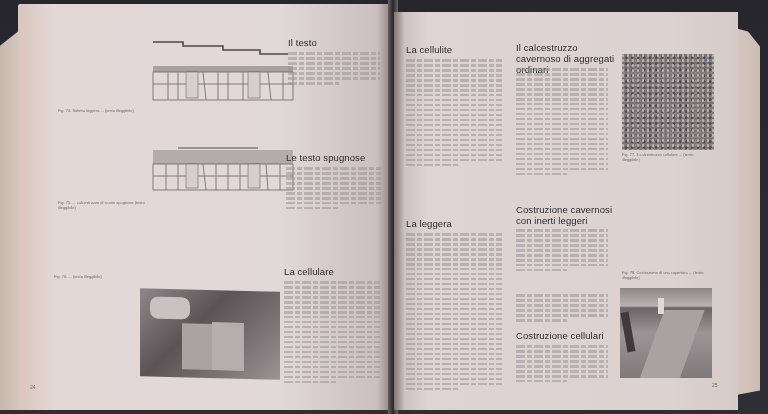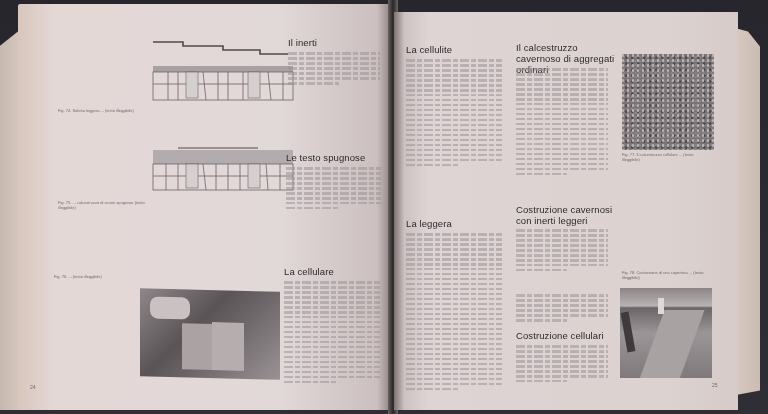--- a/index.html
+++ b/index.html
@@ -47,21 +47,21 @@
       <line x1="80" y1="40" x2="80" y2="68"></line>
         <line x1="95" y1="40" x2="95" y2="68"></line>
       <line x1="120" y1="40" x2="123" y2="68"></line>
         <line x1="135" y1="40" x2="135" y2="68"></line>
     </g>
     <rect x="38" y="40" width="12" height="26" fill="#d6cfcf" stroke="#6a6466" stroke-width="0.6"></rect>
     <rect x="100" y="40" width="12" height="26" fill="#d6cfcf" stroke="#6a6466" stroke-width="0.6"></rect>
   </svg>
   <div class="caption" style="left:40px;top:104px;width:90px">Fig. 74. Soletta leggera ... (testo illeggibile)</div>
 
-  <div class="heading" style="left:270px;top:33px">Il inerti</div>
+  <div class="heading" style="left:270px;top:33px">Il testo</div>
   <div class="textblock" style="left:270px;top:48px;width:92px">
     <div class="ln"></div>
       <div class="ln"></div>
       <div class="ln"></div>
       <div class="ln"></div>
       <div class="ln"></div>
       <div class="ln"></div>
       <div class="ln short"></div>
   </div>
 

